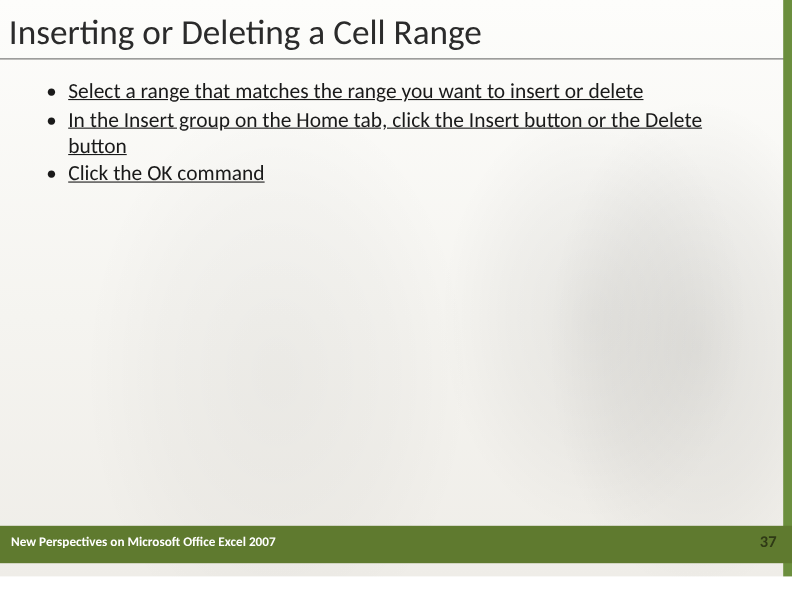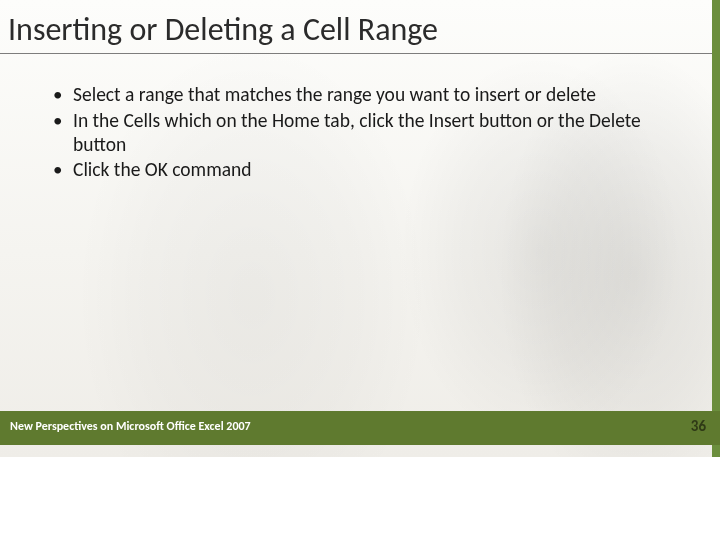--- a/index.html
+++ b/index.html
@@ -6,21 +6,21 @@
     margin: 0;
     padding: 0;
     width: 720px;
     height: 540px;
     font-family: Calibri, "Segoe UI", Arial, sans-serif;
     overflow: hidden;
   }
   .slide {
     position: relative;
     width: 720px;
-    height: 457px;
+    height: 524px;
     background:
       radial-gradient(ellipse 200px 280px at 75% 55%, rgba(0,0,0,0.06) 0%, rgba(0,0,0,0.03) 40%, transparent 70%),
       radial-gradient(ellipse 180px 300px at 88% 60%, rgba(0,0,0,0.08) 0%, rgba(0,0,0,0.04) 45%, transparent 75%),
       radial-gradient(ellipse 220px 320px at 35% 65%, rgba(0,0,0,0.04) 0%, rgba(0,0,0,0.02) 50%, transparent 80%),
       linear-gradient(180deg, #fdfdfb 0%, #f5f4f0 55%, #efedE8 100%);
     box-sizing: border-box;
   }
   .accent-strip {
     position: absolute;
     top: 0;
@@ -37,23 +37,24 @@
     border-bottom: 1px solid rgba(0,0,0,0.5);
     margin: 0 6px 0 0;
   }
   .content {
     padding: 14px 36px 0 36px;
     font-size: 19.5px;
     line-height: 1.22;
     color: #1a1a1a;
   }
   .content ul {
-    margin: 15px;
+    margin: 4px;
     padding: 0;
     list-style: none;
+    text-decoration: underline;
   }
   .content li.bullet {
     position: relative;
     padding-left: 22px;
     margin: 0 0 2px 0;
   }
   .content li.bullet::before {
     content: "•";
     position: absolute;
     left: 2px;
@@ -95,22 +96,22 @@
 <body>
 
 <div class="slide">
   <div class="accent-strip"></div>
 
   <div class="title">Inserting or Deleting a Cell Range</div>
 
   <div class="content">
     <ul>
       <li class="bullet">Select a range that matches the range you want to insert or delete</li>
-      <li class="bullet">In the Cells which on the Home tab, click the Insert button or the Delete button</li>
+      <li class="bullet">In the Insert group on the Home tab, click the Insert button or the Delete button</li>
       <li class="bullet">Click the OK command</li>
     </ul>
   </div>
 
   <div class="footer">
     <div class="footer-text">New Perspectives on Microsoft Office Excel 2007</div>
-    <div class="page-num">36</div>
+    <div class="page-num">37</div>
   </div>
 </div>
 
 </body></html>

